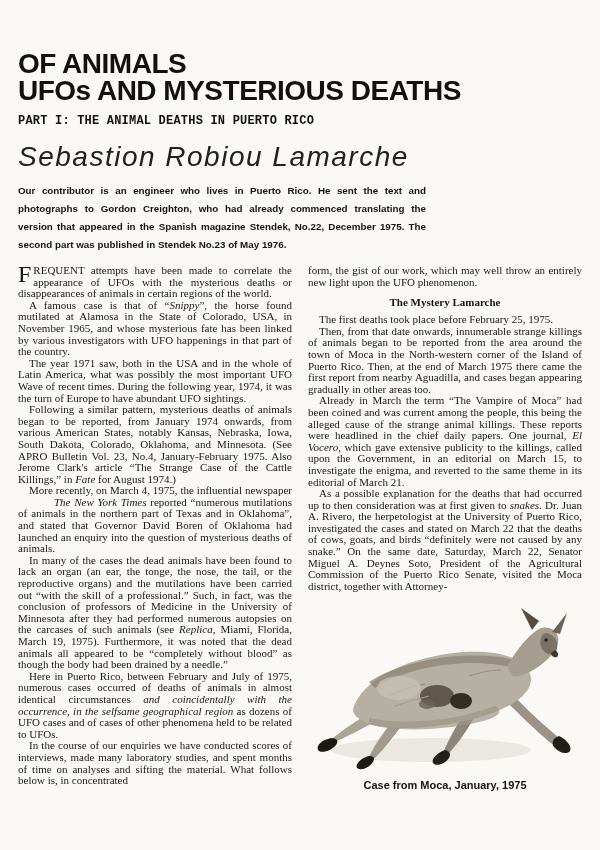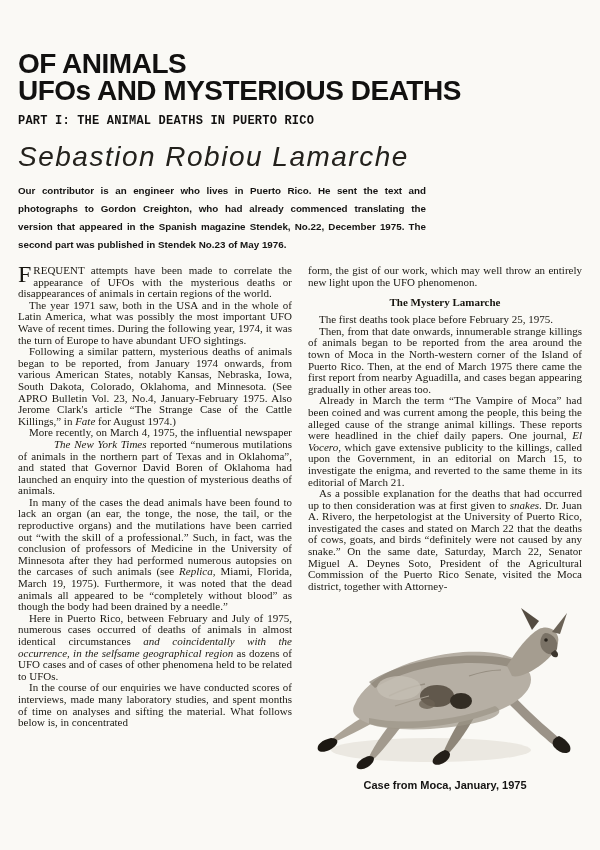--- a/index.html
+++ b/index.html
@@ -71,20 +71,21 @@
   <div class="subtitle">PART I: THE ANIMAL DEATHS IN PUERTO RICO</div>
 
   <div class="byline">Sebastion Robiou Lamarche</div>
 
   <p class="intro">Our contributor is an engineer who lives in Puerto Rico. He sent the text and photographs to Gordon Creighton, who had already commenced translating the version that appeared in the Spanish magazine Stendek, No.22, December 1975. The second part was published in Stendek No.23 of May 1976.</p>
 
   <div class="columns">
 
     <div class="col">
       <p class="noindent"><span class="dropcap">F</span><span>REQUENT attempts have been made to correlate the appearance of UFOs with the mysterious deaths or disappearances of animals in certain regions of the world.</span></p>
+      <p>A famous case is that of “<span style="font-style: italic;">Snippy</span>”, the horse found mutilated at Alamosa in the State of Colorado, USA, in November 1965, and whose mysterious fate has been linked by various investigators with UFO happenings in that part of the country.</p>
       <p>The year 1971 saw, both in the USA and in the whole of Latin America, what was possibly the most important UFO Wave of recent times. During the following year, 1974, it was the turn of Europe to have abundant UFO sightings.</p>
       <p>Following a similar pattern, mysterious deaths of animals began to be reported, from January 1974 onwards, from various American States, notably Kansas, Nebraska, Iowa, South Dakota, Colorado, Oklahoma, and Minnesota. (See APRO Bulletin Vol. 23, No.4, January-February 1975. Also Jerome Clark's article “The Strange Case of the Cattle Killings,” in <span style="font-style: italic;">Fate</span> for August 1974.)</p>
       <p>More recently, on March 4, 1975, the influential newspaper <span style="font-style: italic; margin-left: 36px;">The New York Times</span> reported “numerous mutilations of animals in the northern part of Texas and in Oklahoma”, and stated that Governor David Boren of Oklahoma had launched an enquiry into the question of mysterious deaths of animals.</p>
       <p>In many of the cases the dead animals have been found to lack an organ (an ear, the tonge, the nose, the tail, or the reproductive organs) and the mutilations have been carried out “with the skill of a professional.” Such, in fact, was the conclusion of professors of Medicine in the University of Minnesota after they had performed numerous autopsies on the carcases of such animals (see <span style="font-style: italic;">Replica</span>, Miami, Florida, March 19, 1975). Furthermore, it was noted that the dead animals all appeared to be “completely without blood” as though the body had been drained by a needle.”</p>
       <p>Here in Puerto Rico, between February and July of 1975, numerous cases occurred of deaths of animals in almost identical circumstances <span style="font-style: italic;">and coincidentally with the occurrence, in the selfsame geographical region</span> as dozens of UFO cases and of cases of other phenomena held to be related to UFOs.</p>
       <p>In the course of our enquiries we have conducted scores of interviews, made many laboratory studies, and spent months of time on analyses and sifting the material. What follows below is, in concentrated</p>
     </div>
 
     <div class="col">
       <p class="noindent">form, the gist of our work, which may well throw an entirely new light upon the UFO phenomenon.</p>

